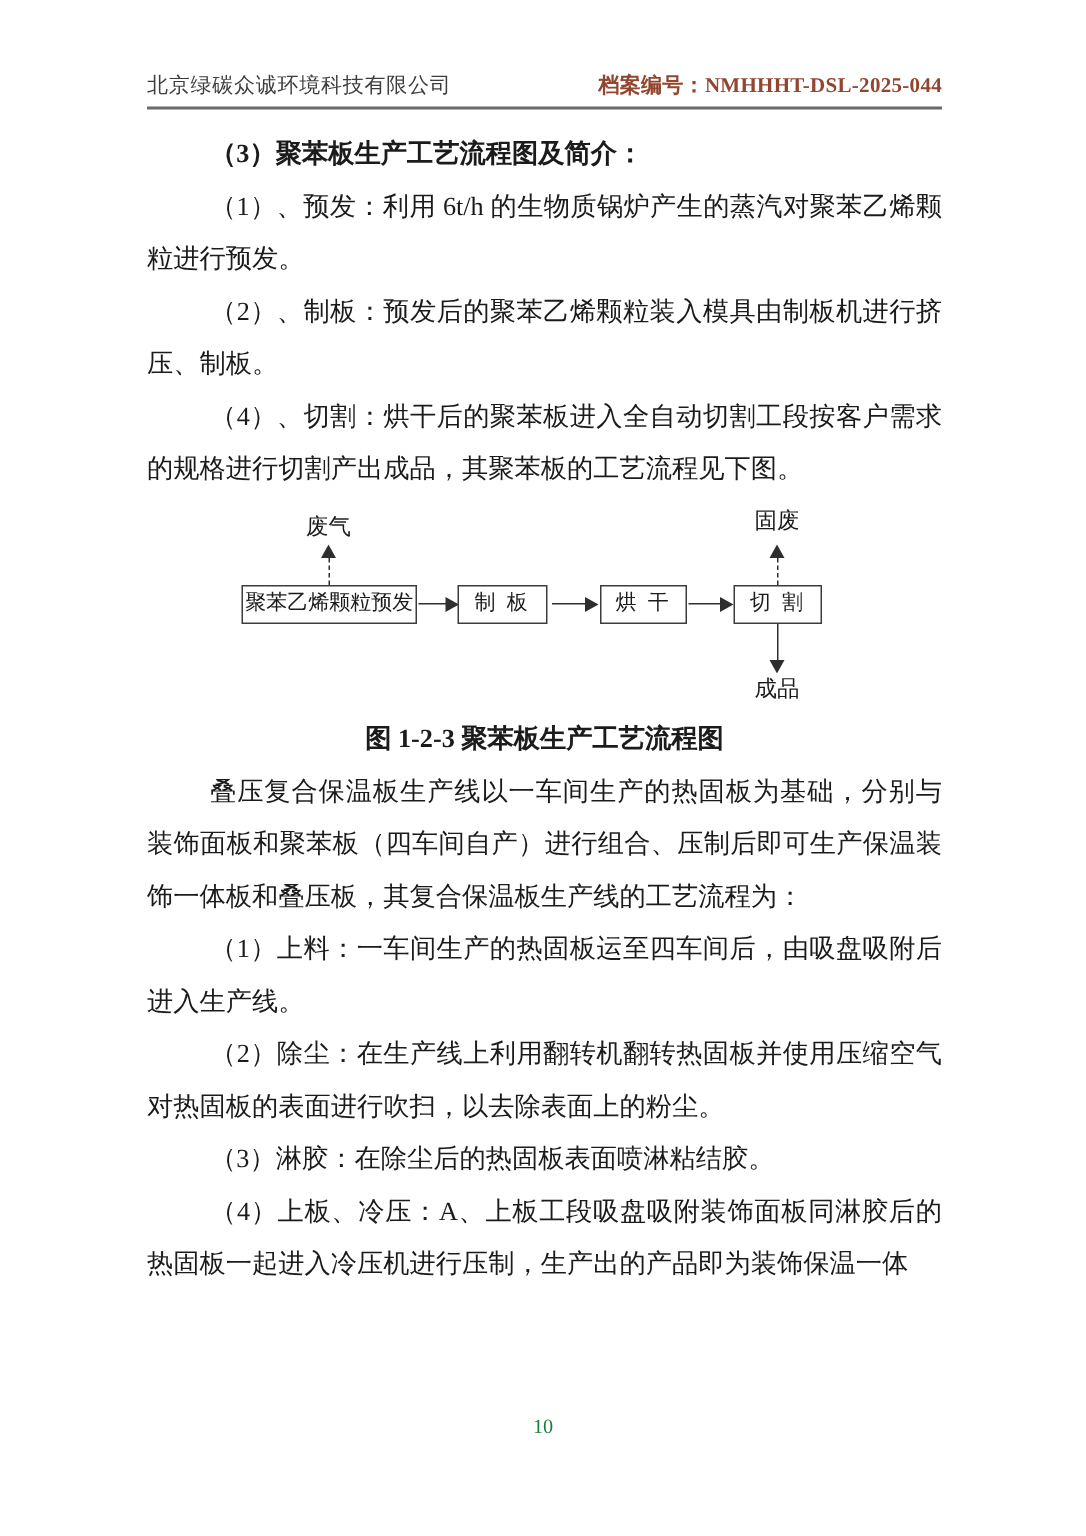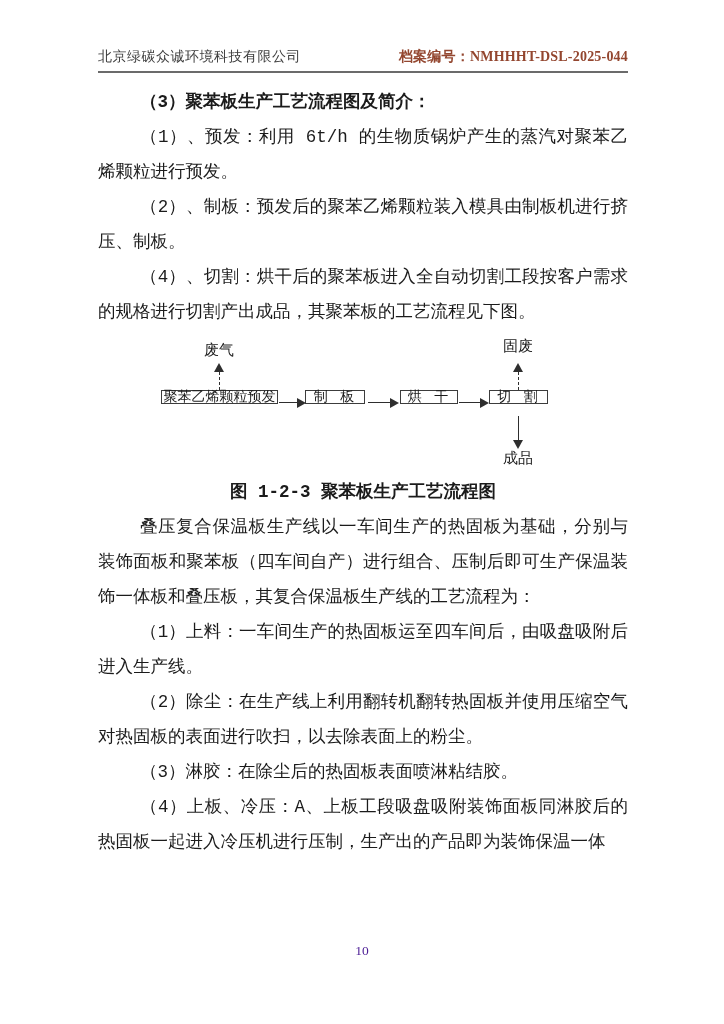--- a/index.html
+++ b/index.html
@@ -11,32 +11,32 @@
   
   .hdr {
     position:absolute; left:98px; width:530px; top:40px; height:33px;
     border-bottom:2px solid #6b6b6b;
     display:flex; justify-content:space-between; align-items:flex-end;
     padding-bottom:5px; box-sizing:border-box;
   }
   .hdr .company { font-size:14px; letter-spacing:0.5px; color:#3d3d3d; }
   .hdr .fileno  { font-size:14px; color:#93462f; font-weight:bold; letter-spacing:0.2px; }
   
-  .content { position:absolute; left:98px; width:530px; top:85px;font-family:Liberation Mono, monospace; }
+  .content { position:absolute; left:98px; width:530px; top:85px; }
   .content p {
     margin:0; font-size:17.5px; line-height:35px;
     text-align:justify; text-justify:inter-ideograph;
     text-indent:42px;
   }
   .content p.h { font-weight:bold; }
   .content p.cap { font-weight:bold; text-align:center; text-indent:0; }
   
   .diagram { position:relative; width:530px; height:145px; }
   .fbox {
-    position:absolute; top:60px; height:14px; box-sizing:border-box;
+    position:absolute; top:60px; height:26px; box-sizing:border-box;
     border:1.5px solid #3c3c3c; background:#fff;
     display:flex; align-items:center; justify-content:center;
     font-size:14px; line-height:1; white-space:nowrap;
   }
   .b1 { left:63px;  width:117px; }
   .b2 { left:207px; width:60px; letter-spacing:2px; }
   .b3 { left:302px; width:58px; letter-spacing:2px; }
   .b4 { left:391px; width:59px; letter-spacing:2px; }
   .hline  { position:absolute; top:72px; height:0; border-top:1.5px solid #2e2e2e; }
   .l1 { left:181px; width:20px; } .l2 { left:270px; width:24px; } .l3 { left:361px; width:22px; }
@@ -53,21 +53,21 @@
   .vsolid { position:absolute; width:0; border-left:1.5px solid #2e2e2e; left:420px; top:86px; height:25px; }
   .tri-down { position:absolute; left:415px; top:110px; width:0; height:0;
     border-left:5px solid transparent; border-right:5px solid transparent;
     border-top:9px solid #2e2e2e; }
   .dlabel { position:absolute; width:60px; text-align:center; font-size:15px; line-height:16px; }
   .lb-wg { left:91px;  top:14px; }
   .lb-sw { left:390px; top:10px; }
   .lb-pr { left:390px; top:122px; }
   
   .pageno { position:absolute; left:0; width:724px; top:943px; text-align:center;
-    font-size:13.5px; color:#4c1d95; }
+    font-size:13.5px; color:#15803d; }
 </style>
 </head>
 <body>
 
 <div class="page">
 
   <div class="hdr">
     <span class="company">北京绿碳众诚环境科技有限公司</span>
     <span class="fileno">档案编号：NMHHHT-DSL-2025-044</span>
   </div>

